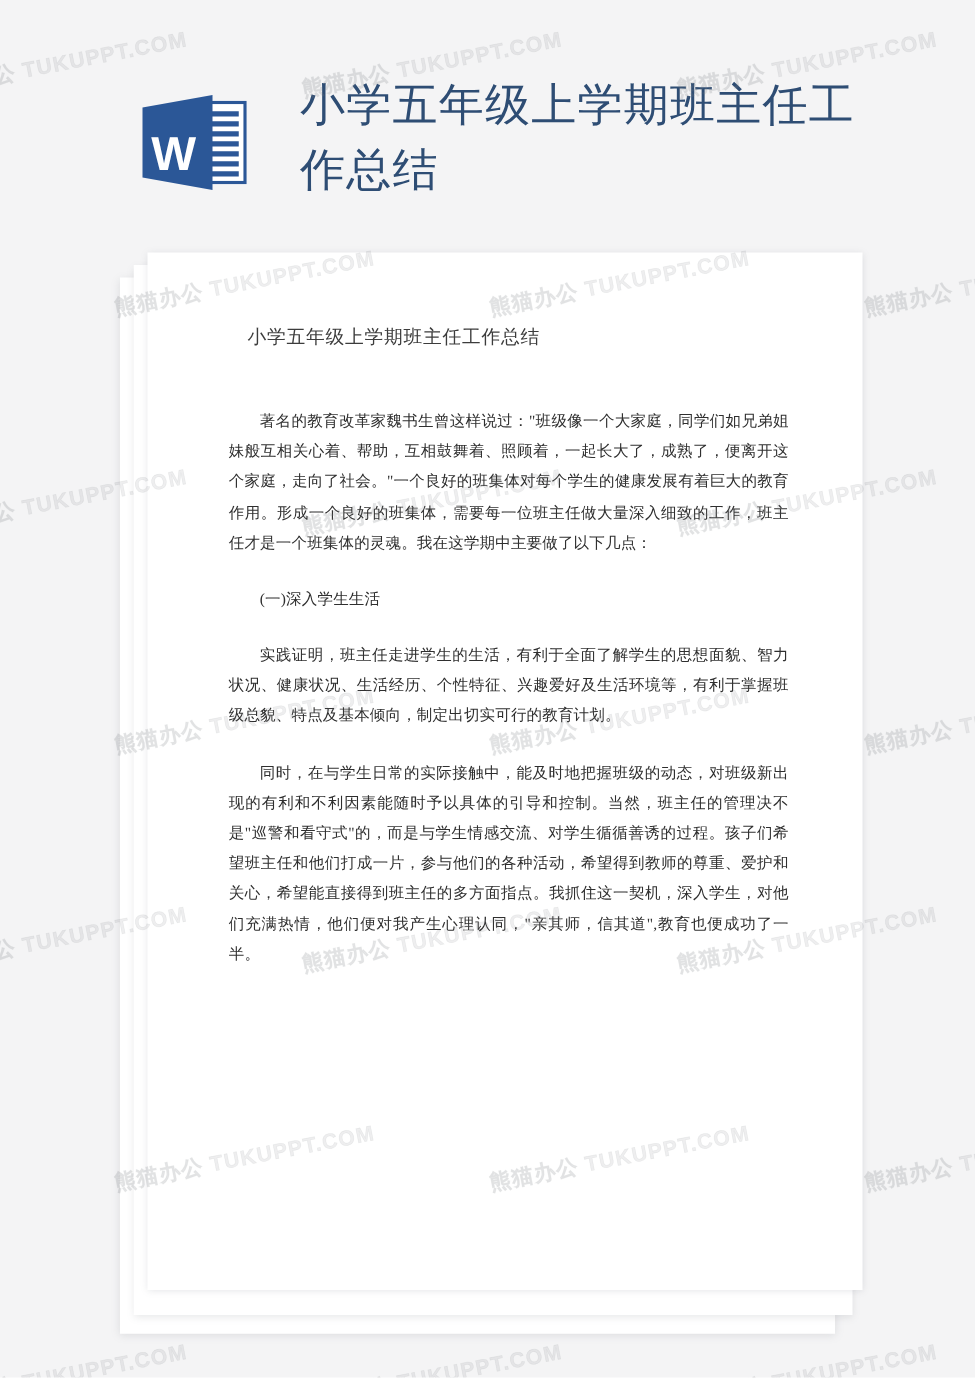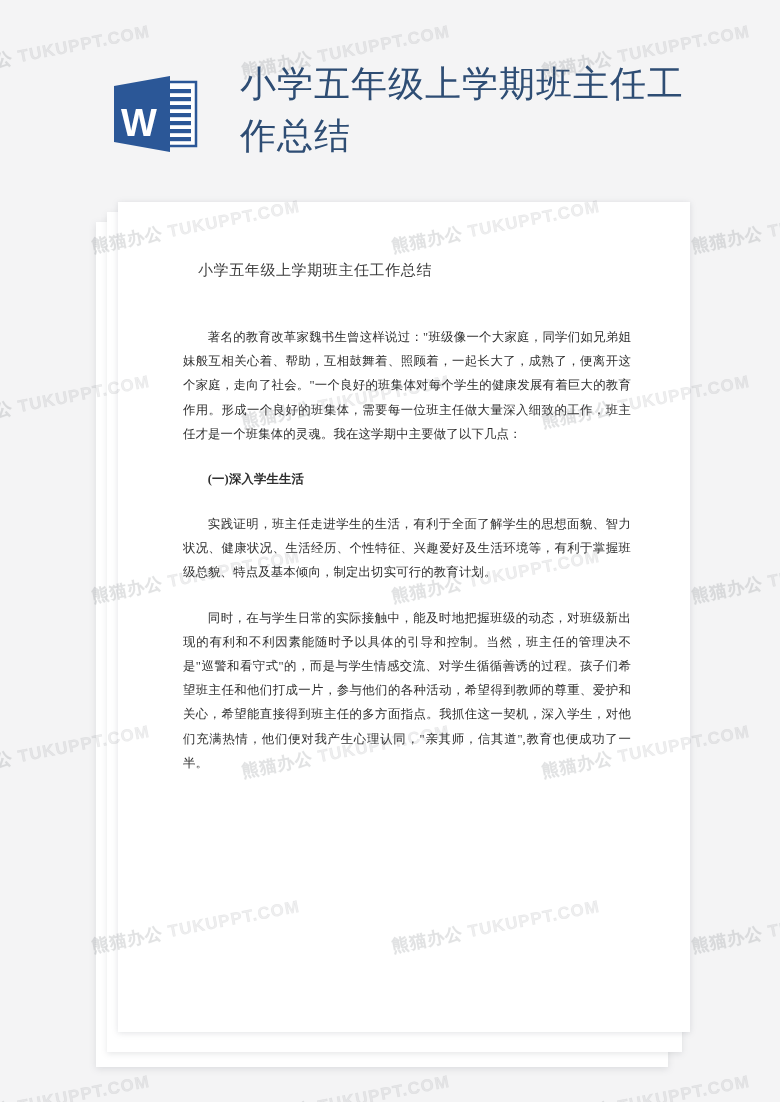--- a/index.html
+++ b/index.html
@@ -128,21 +128,20 @@
     text-indent: 2em;
     letter-spacing: 0.15px;
   }
   .doc-section {
     font-size: 12.4px;
     line-height: 24px;
     color: #2f2f2f;
     margin: 0 0 21px 0;
     text-indent: 2em;
     letter-spacing: 0.15px;
-    font-weight: bold;
   }
 </style>
 </head>
 <body>
 
 <div class="paper-stack">
   <div class="sheet-back-2"></div>
   <div class="sheet-back-1"></div>
 
   <div class="sheet-front">

